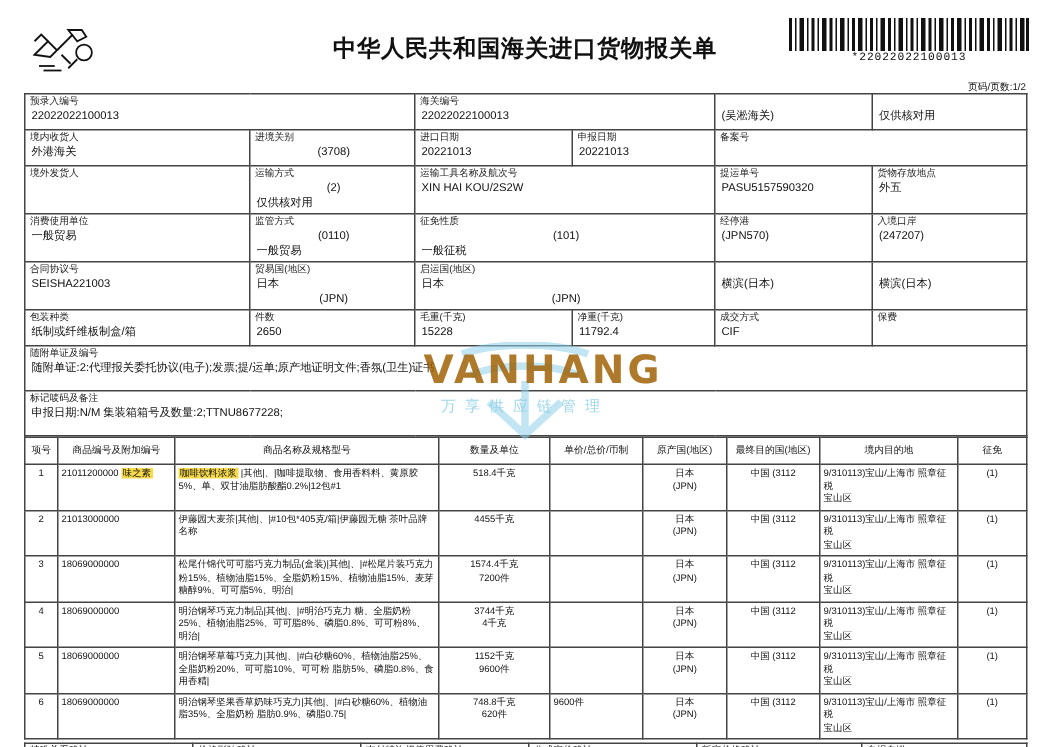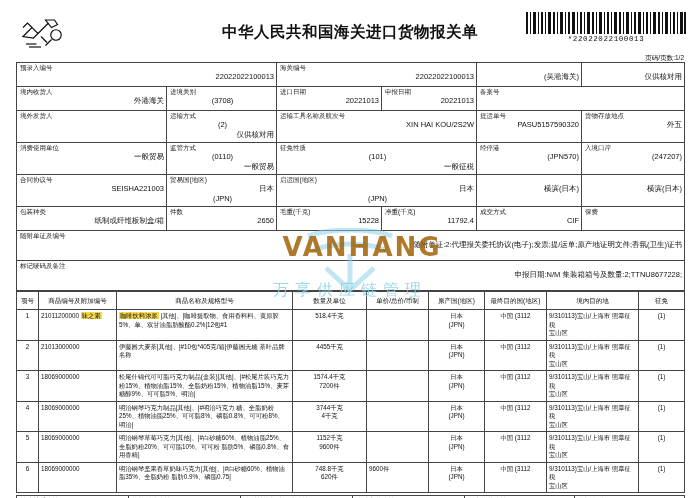--- a/index.html
+++ b/index.html
@@ -25,21 +25,21 @@
 
   
   table.g{border-collapse:collapse;width:668px;margin:0 16px;table-layout:fixed;}
   table.g td{
     border:1px solid #444;
     vertical-align:top;
     padding:1px 2px 2px 3px;
     height:20px;
   }
   .lbl{font-size:6.5px;color:#222;line-height:8px;display:block;white-space:nowrap;}
-  .val{font-size:7.5px;color:#111;line-height:10px;display:block;padding-left:1px;text-align:right;}
+  .val{font-size:7.5px;color:#111;line-height:10px;display:block;padding-left:1px;}
   .val.c{text-align:center;}
 
   
   table.goods{border-collapse:collapse;width:668px;margin:0 16px;table-layout:fixed;}
   table.goods th,table.goods td{border:1px solid #444;font-weight:normal;}
   table.goods th{font-size:6.5px;padding:2px 1px;height:13px;text-align:center;line-height:8px;}
   table.goods td{font-size:6.3px;padding:2px 2px;vertical-align:top;line-height:8.5px;}
   .gi{text-align:center;}
   .gnum{text-align:center;}
   .hl{background:#f7d94c;padding:0 1px;}
@@ -47,21 +47,21 @@
   
   .wm{
     position:absolute;left:50%;top:232px;transform:translateX(-50%);
     text-align:center;pointer-events:none;z-index:5;opacity:.85;
   }
   .wm .wtext{
     font-size:26px;font-weight:bold;color:#a16207;letter-spacing:2px;
     font-family:"DejaVu Sans","Liberation Sans",sans-serif;
     margin-left:24px;
   }
-  .wm .wsub{font-size:16px;color:#8fd0e8;letter-spacing:6px;margin-top:18px;}
+  .wm .wsub{font-size:10px;color:#8fd0e8;letter-spacing:6px;margin-top:2px;}
   .wmlogo{position:absolute;left:50%;top:228px;transform:translateX(-50%);z-index:4;opacity:.55;}
   .pageno{position:absolute;right:16px;top:54px;font-size:6.5px;}
 </style>
 </head>
 <body>
 
 <div class="page">
 
   <div class="hdr">
     <svg class="logo" viewBox="0 0 60 48">

